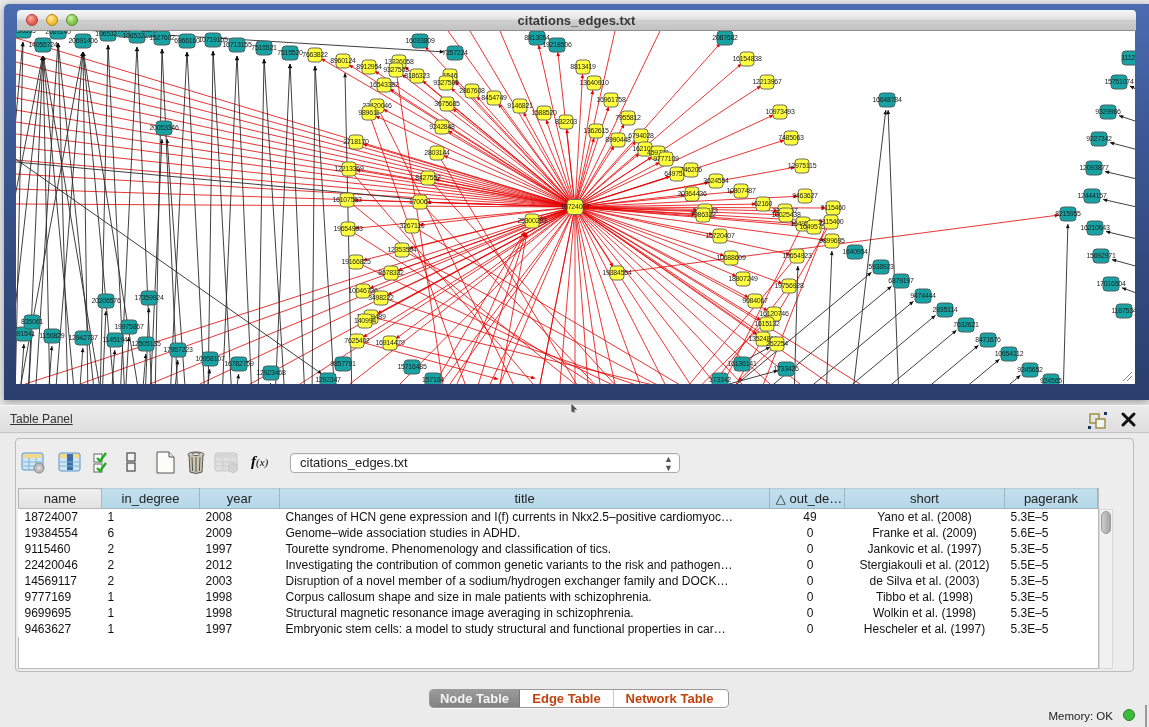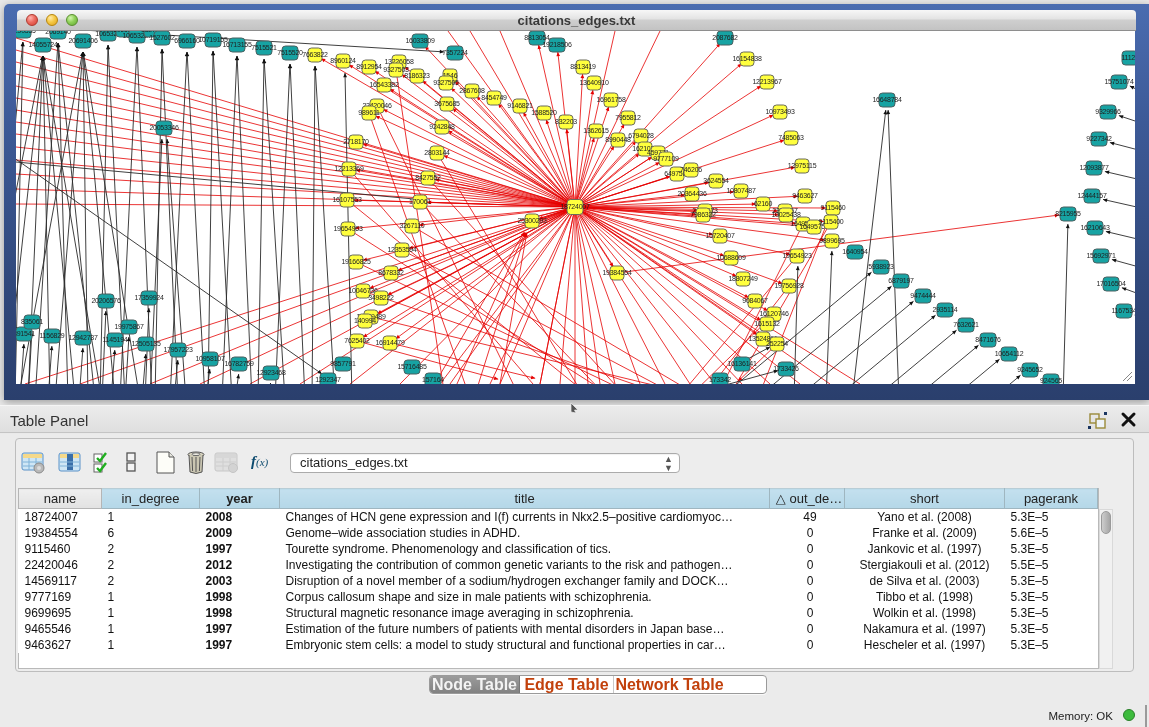--- a/index.html
+++ b/index.html
@@ -18,52 +18,52 @@
 #tl-g { left:49px; background:radial-gradient(circle at 35% 30%,#d2f5b0,#8fd158 45%,#62a834); border:0.5px solid #5a8f2f;}
 #title { position:absolute; left:0; right:0; top:3px; text-align:center; font-size:13px;
   font-weight:bold; color:#3a3a3a; }
 #canvas { position:absolute; left:12px; top:27px; width:1119px; height:353px;
   background:#fff; overflow:hidden; }
 
 
 #tp-head { position:absolute; left:0; top:405px; width:1149px; height:28px;
   background:linear-gradient(180deg,#ececec,#dfdfdf); border-top:1px solid #f5f5f5;
   border-bottom:1px solid #c4c4c4; }
-#tp-head .t { position:absolute; left:10px; top:6px; font-size:15px; color:#333; }
+#tp-head .t { position:absolute; left:10px; top:6px; font-size:12px; color:#333;text-decoration:underline; }
 #tp-body { position:absolute; left:0; top:434px; width:1149px; height:293px; background:#ebebeb; }
 #panel { position:absolute; left:15px; top:4px; width:1119px; height:234px;
   background:#ededed; border:1px solid #bdbdbd; border-radius:4px; }
 #toolbar { position:absolute; left:4px; top:8px; height:34px; right:4px; }
 .tbi { position:absolute; top:4px; }
 #combo { position:absolute; left:270px; top:6px; width:390px; height:20px; background:#fff;
   border:1px solid #ababab; border-radius:4px; font-size:13px; color:#222;
   line-height:18px; padding-left:9px; box-shadow:inset 0 1px 1px rgba(0,0,0,0.06); }
 #combo .arr { position:absolute; right:6px; top:1px; font-size:9px; color:#555; line-height:9px; }
 
 table#grid { position:absolute; left:2px; top:49px; border-collapse:collapse; table-layout:fixed;
   width:1079px; font-size:12px; color:#111; background:#fff; }
 #grid th { height:20px; font-weight:normal; font-size:13px; color:#222;
   background:linear-gradient(180deg,#c3e0ee,#b4d7e8); border:1px solid #9fb6c0;
   border-top:1px solid #b8cdd6; overflow:hidden; white-space:nowrap; }
 #grid th.first { background:linear-gradient(180deg,#efefef,#e2e2e2); border:1px solid #b5b5b5;margin-top:32px; }
 #grid td { height:16px; padding:0 0 0 6px; overflow:hidden; white-space:nowrap; }
-#grid .c1 { width:83px; } #grid .c2 { width:98px;margin-left:24px; } #grid .c3 { width:80px;font-weight:bold; }
+#grid .c1 { width:83px; } #grid .c2 { width:98px;margin-left:24px; } #grid .c3 { width:80px; }
 #grid .c4 { width:490px; } #grid .c5 { width:75px;text-align:center; } #grid .c6 { width:160px; }
 #grid .c7 { width:93px; } #grid th.c5 { text-align:center; padding-left:4px; }
 #grid td.c6 { text-align:center; padding:0; }
 #gridwrap { position:absolute; left:2px; top:49px; width:1081px; height:181px;
   background:#fff; border:1px solid #b9b9b9; }
 #vsb { position:absolute; left:1083px; top:70px; width:14px; height:160px; background:#f1f1f1;
   border:1px solid #d9d9d9; }
 #vsb .thumb { position:absolute; left:1px; top:1px; width:10px; height:23px;
   background:linear-gradient(90deg,#cdcdcd,#a5a5a5); border-radius:5px; border:1px solid #9a9a9a; }
 
 
-#tabs { position:absolute; left:429px; top:241px; width:338px; height:19px;
-  border:1px solid #9a9a9a; border-radius:4px; background:#fff; font-size:16px;
+#tabs { position:absolute; left:429px; top:255px; width:300px; height:19px;
+  border:1px solid #9a9a9a; border-radius:4px; background:#fff; font-size:13px;
   font-weight:bold; box-shadow:0 1px 0 rgba(255,255,255,0.7); }
 #tabs .seg { position:absolute; top:0; height:17px; line-height:17px; text-align:center; color:#c2410c; }
 #tabs .sel { background:linear-gradient(180deg,#9b9b9b,#828282); color:#f4f4f4;
   border-radius:3px 0 0 3px; border-right:1px solid #777; }
 #status { position:absolute; left:0; top:271px; width:1149px; height:22px; }
 #status .m { position:absolute; right:36px; top:5px; font-size:11.5px; color:#222; }
 #status .dot { position:absolute; right:14px; top:4px; width:12px; height:12px; border-radius:50%;
   background:#3dbb3d; border:1px solid #2a7f2a; }
 #redge { position:absolute; left:1145px; top:271px; width:2px; height:22px; background:#9a9a9a; }
 </style></head>
@@ -840,21 +840,21 @@
       </svg>
       <svg class="tbi" style="left:194px" width="26" height="24" opacity="0.45">
         <rect x="1" y="2" width="22" height="18" rx="2" fill="#cfcfcf" stroke="#999"></rect>
         <rect x="2" y="3" width="20" height="4" fill="#bdbdbd"></rect>
         <line x1="2" y1="11" x2="22" y2="11" stroke="#a9a9a9"></line>
             <line x1="2" y1="15" x2="22" y2="15" stroke="#a9a9a9"></line>
         <line x1="9" y1="7" x2="9" y2="20" stroke="#a9a9a9"></line>
             <line x1="16" y1="7" x2="16" y2="20" stroke="#a9a9a9"></line>
         <circle cx="19" cy="17" r="4.5" fill="#b5b5b5" stroke="#949494"></circle>
       </svg>
-      <div class="tbi" style="left:231px;top:5px;font-size:15px;color:#0c4a6e">
+      <div class="tbi" style="left:231px;top:5px;font-size:15px;color:#000000">
         <i style="font-family:'Liberation Serif',serif;font-weight:bold">f</i><i style="font-family:'Liberation Serif',serif;font-size:11px">(x)</i>
       </div>
       <div id="combo">citations_edges.txt<span class="arr">▲<br>▼</span></div>
     </div>
     <div id="gridwrap"></div>
     <table id="grid">
       <tbody>
             <tr>
         <th class="first c1">name</th>
               <th class="c2">in_degree</th>
@@ -921,29 +921,20 @@
 <tr>
               <td class="c1">9699695</td>
               <td class="c2">1</td>
               <td class="c3">1998</td>
               <td class="c4">Structural magnetic resonance image averaging in schizophrenia.</td>
               <td class="c5">0</td>
               <td class="c6">Wolkin et al. (1998)</td>
               <td class="c7">5.3E–5</td>
             </tr>
 <tr>
-              <td class="c1">9465546</td>
-              <td class="c2">1</td>
-              <td class="c3">1997</td>
-              <td class="c4">Estimation of the future numbers of patients with mental disorders in Japan base…</td>
-              <td class="c5">0</td>
-              <td class="c6">Nakamura et al. (1997)</td>
-              <td class="c7">5.3E–5</td>
-            </tr>
-<tr>
               <td class="c1">9463627</td>
               <td class="c2">1</td>
               <td class="c3">1997</td>
               <td class="c4">Embryonic stem cells: a model to study structural and functional properties in car…</td>
               <td class="c5">0</td>
               <td class="c6">Hescheler et al. (1997)</td>
               <td class="c7">5.3E–5</td>
             </tr>
     </tbody>
         </table>

